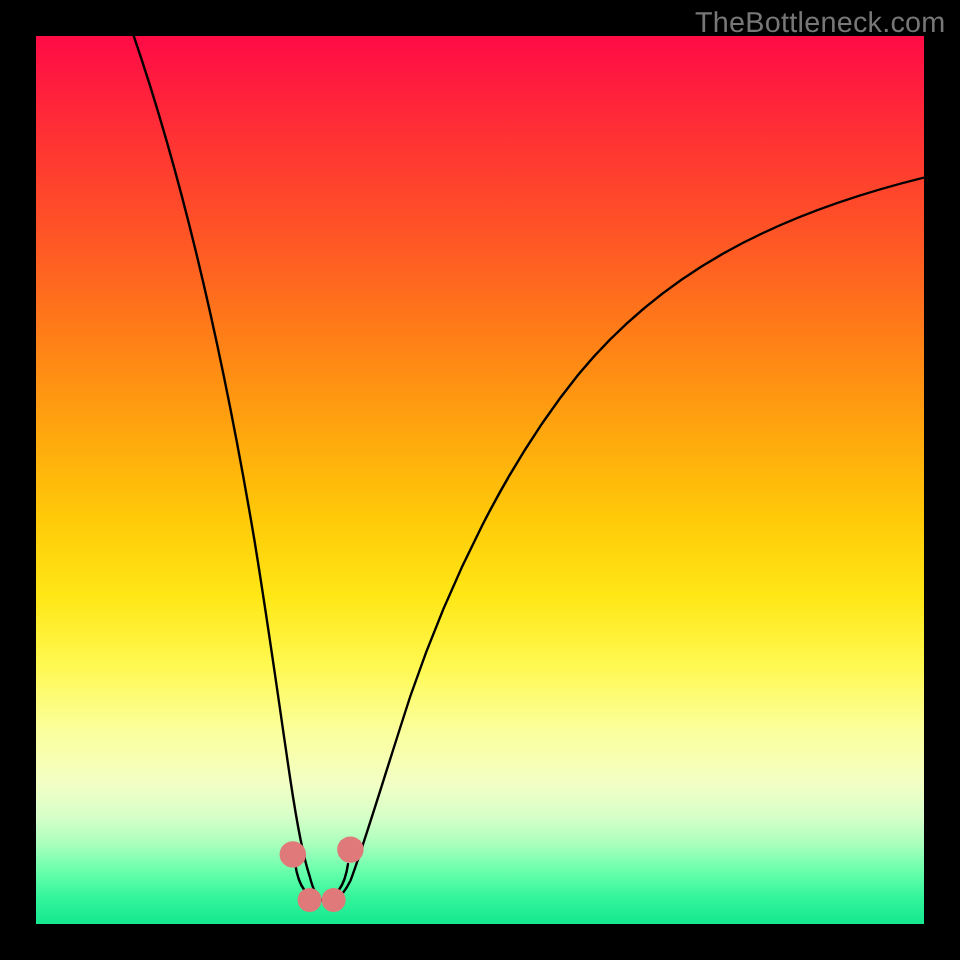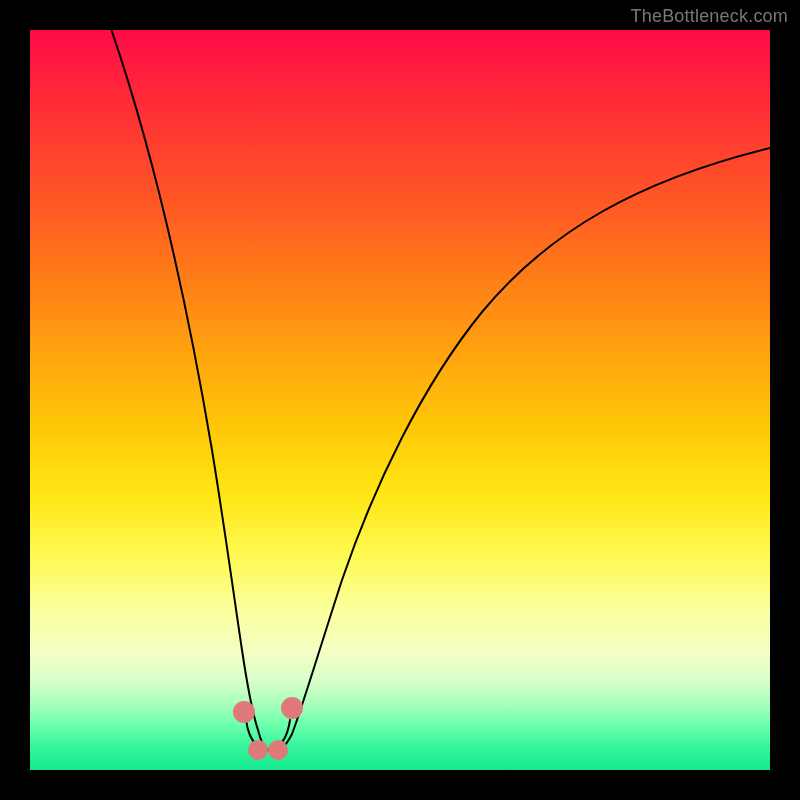--- a/index.html
+++ b/index.html
@@ -40,21 +40,21 @@
       #6affac 94%,
       #33f59b 97%,
       #15e890 100%
     );
   }
   .watermark {
     position: absolute;
     top: 6px;
     right: 12px;
     color: #777;
-    font-size: 18px;
+    font-size: 24px;
     font-weight: 500;
     letter-spacing: 0.2px;
     user-select: none;
   }
   svg.curve {
     position: absolute;
     left: 0;
     top: 0;
     width: 740px;
     height: 740px;

